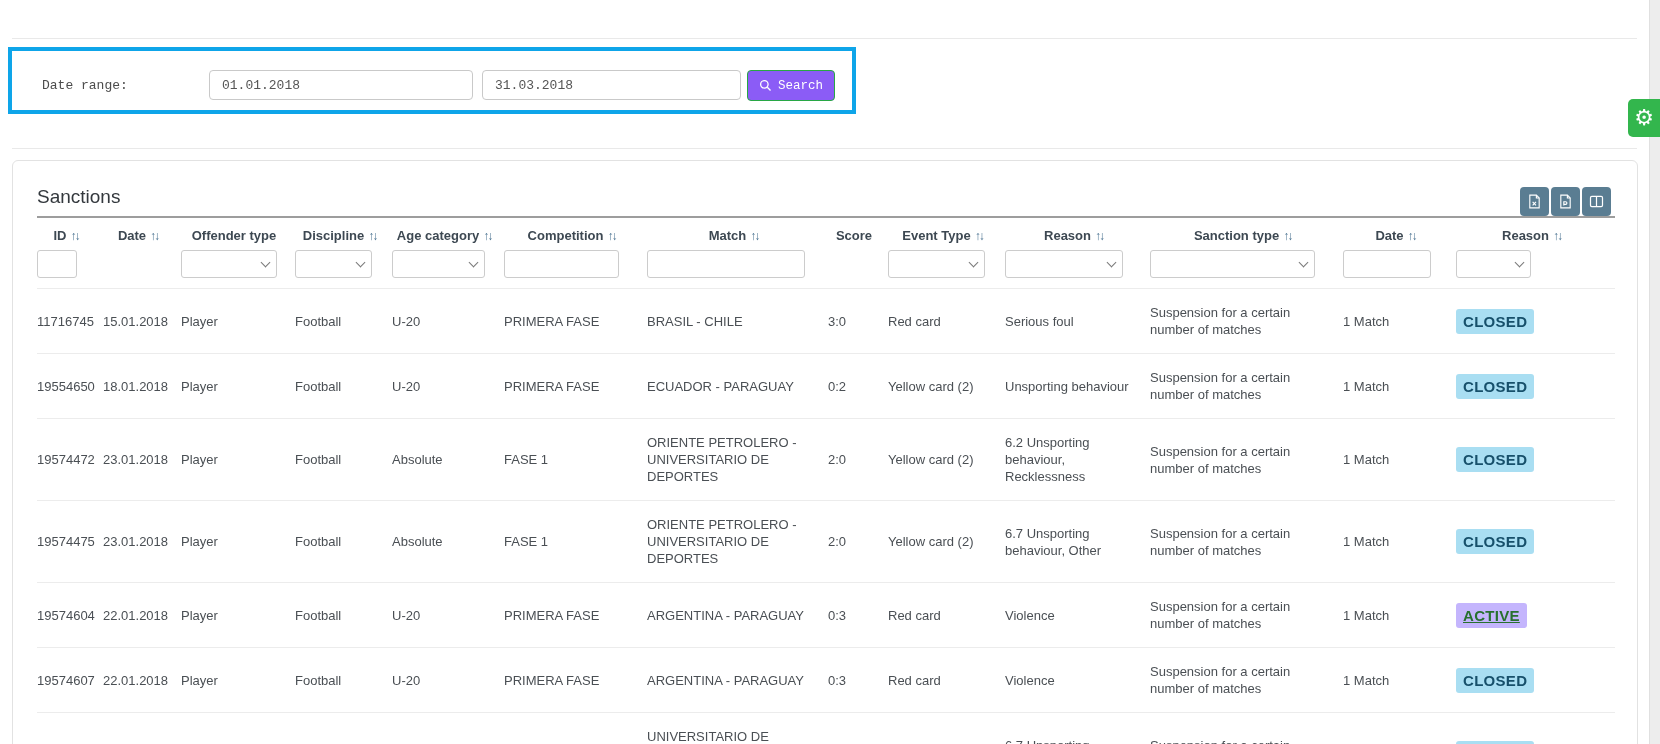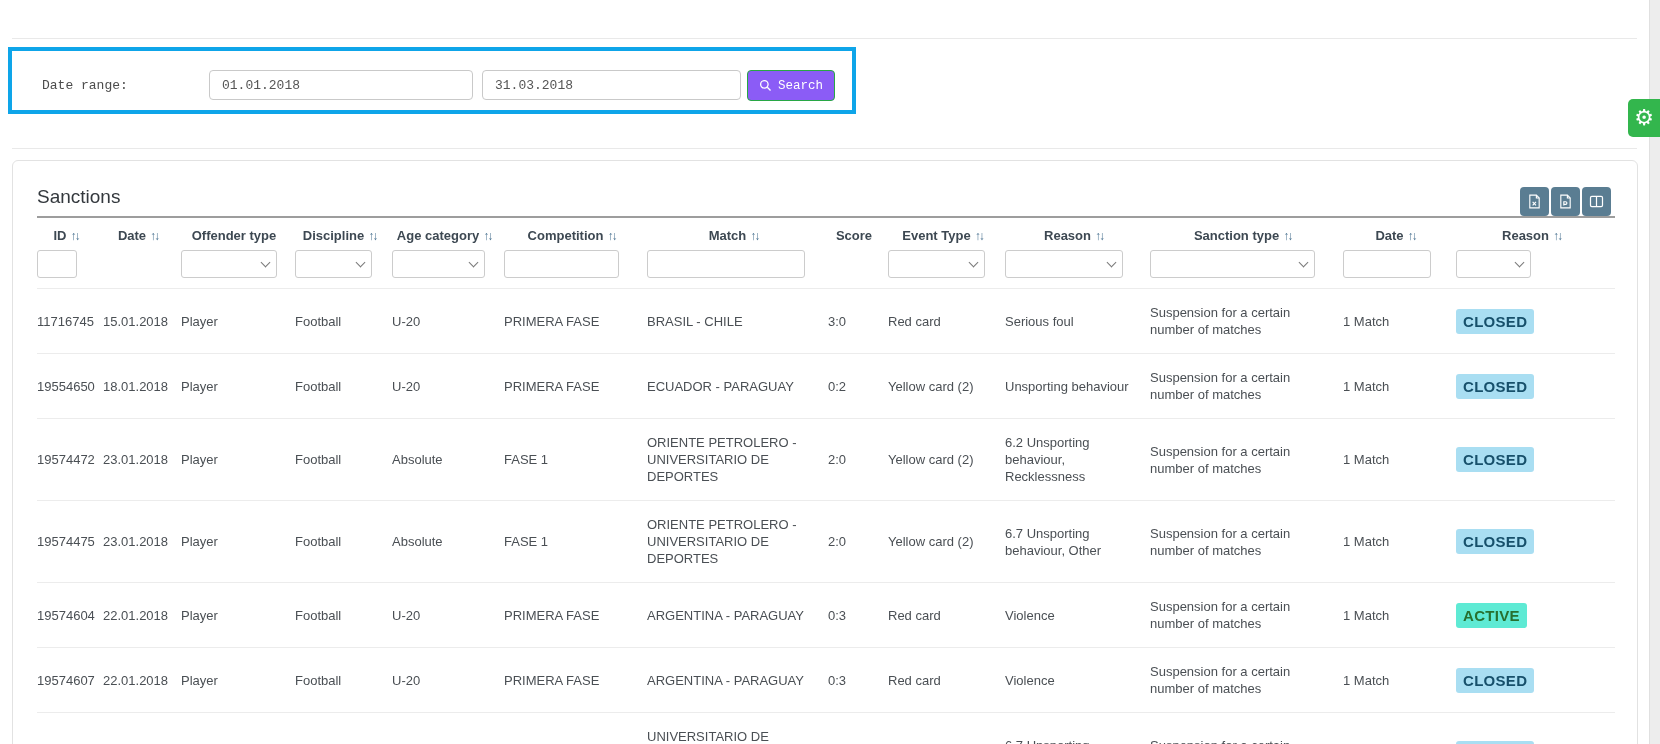--- a/index.html
+++ b/index.html
@@ -52,21 +52,21 @@
   .selwrap { position:relative; display:inline-block; height:28px; }
   select.flt { appearance:none; -webkit-appearance:none; width:100%; padding-right:20px; cursor:pointer; }
   .chev { position:absolute; right:8px; top:9px; width:7px; height:7px;
     border-right:1.5px solid #7a7a7a; border-bottom:1.5px solid #7a7a7a;
     transform:rotate(45deg); pointer-events:none; }
   tbody td { font-size:13px; color:#4a4f54; padding:15px 10px 15px 0; line-height:17px;
     border-top:1px solid #ececec; vertical-align:middle; }
   .badge { display:inline-block; padding:4px 7px; border-radius:3px;
     font-size:15px; font-weight:700; letter-spacing:.3px; }
   .badge-closed { background:#a9def2; color:#17506b; }
-  .badge-active { background:#5eead4; color:#27702f; }
+  .badge-active { background:#c4b5fd; color:#27702f;text-decoration:underline; }
 </style>
 </head>
 <body>
 
 <div class="page-title">My sanctions</div>
 <div class="hr hr1"></div>
 
 <div class="filter-panel">
   <span class="dr-label">Date range:</span>
   <input class="date-input date-from" value="01.01.2018" style="">

